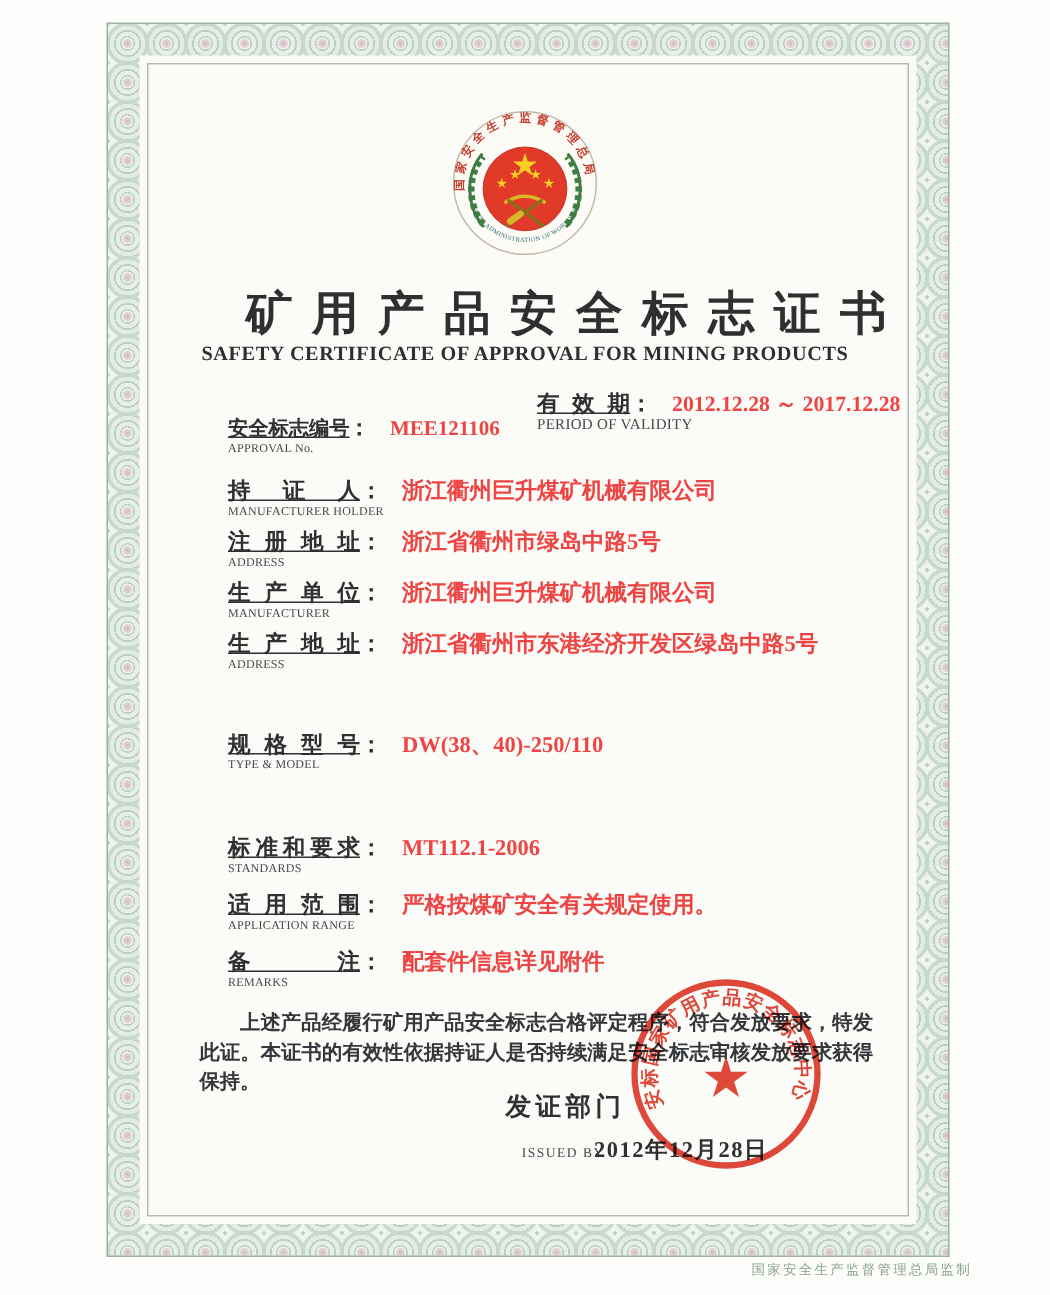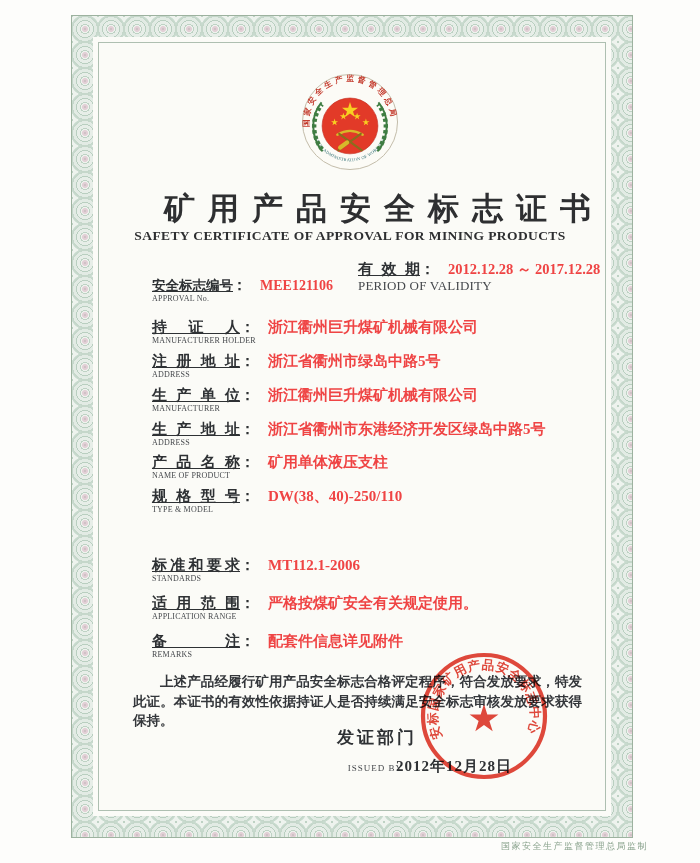--- a/index.html
+++ b/index.html
@@ -127,21 +127,21 @@
     <div class="cert-subtitle">SAFETY CERTIFICATE OF APPROVAL FOR MINING PRODUCTS</div>
 
     <div class="row" style="top:276px">
       <span class="jlabel jlabel-compact">安全标志编号</span><span class="colon">：</span>
       <span class="value" style="font-size:14px">MEE121106</span>
       <span class="sublabel">APPROVAL No.</span>
     </div>
     <div class="row row-right" style="top:260px">
       <span class="jlabel jlabel-sm">有效期</span><span class="colon">：</span>
       <span class="value" style="font-size:14.5px">2012.12.28 ～ 2017.12.28</span>
-      <span class="sublabel" style="font-size:13px">PERIOD OF VALIDITY</span>
+      <span class="sublabel" style="font-size:10px">PERIOD OF VALIDITY</span>
     </div>
 
     <div class="row" style="top:318px">
       <span class="jlabel">持证人</span><span class="colon">：</span>
       <span class="value">浙江衢州巨升煤矿机械有限公司</span>
       <span class="sublabel">MANUFACTURER HOLDER</span>
     </div>
 
     <div class="row" style="top:352px">
       <span class="jlabel">注册地址</span><span class="colon">：</span>
@@ -154,25 +154,20 @@
       <span class="value">浙江衢州巨升煤矿机械有限公司</span>
       <span class="sublabel">MANUFACTURER</span>
     </div>
 
     <div class="row" style="top:420px">
       <span class="jlabel">生产地址</span><span class="colon">：</span>
       <span class="value">浙江省衢州市东港经济开发区绿岛中路5号</span>
       <span class="sublabel">ADDRESS</span>
     </div>
 
-    <div class="row" style="top:453px">
-      <span class="jlabel">产品名称</span><span class="colon">：</span>
-      <span class="value">矿用单体液压支柱</span>
-      <span class="sublabel">NAME OF PRODUCT</span>
-    </div>
 
     <div class="row" style="top:487px">
       <span class="jlabel">规格型号</span><span class="colon">：</span>
       <span class="value">DW(38、40)-250/110</span>
       <span class="sublabel">TYPE &amp; MODEL</span>
     </div>
 
     <div class="row" style="top:556px">
       <span class="jlabel">标准和要求</span><span class="colon">：</span>
       <span class="value">MT112.1-2006</span>

